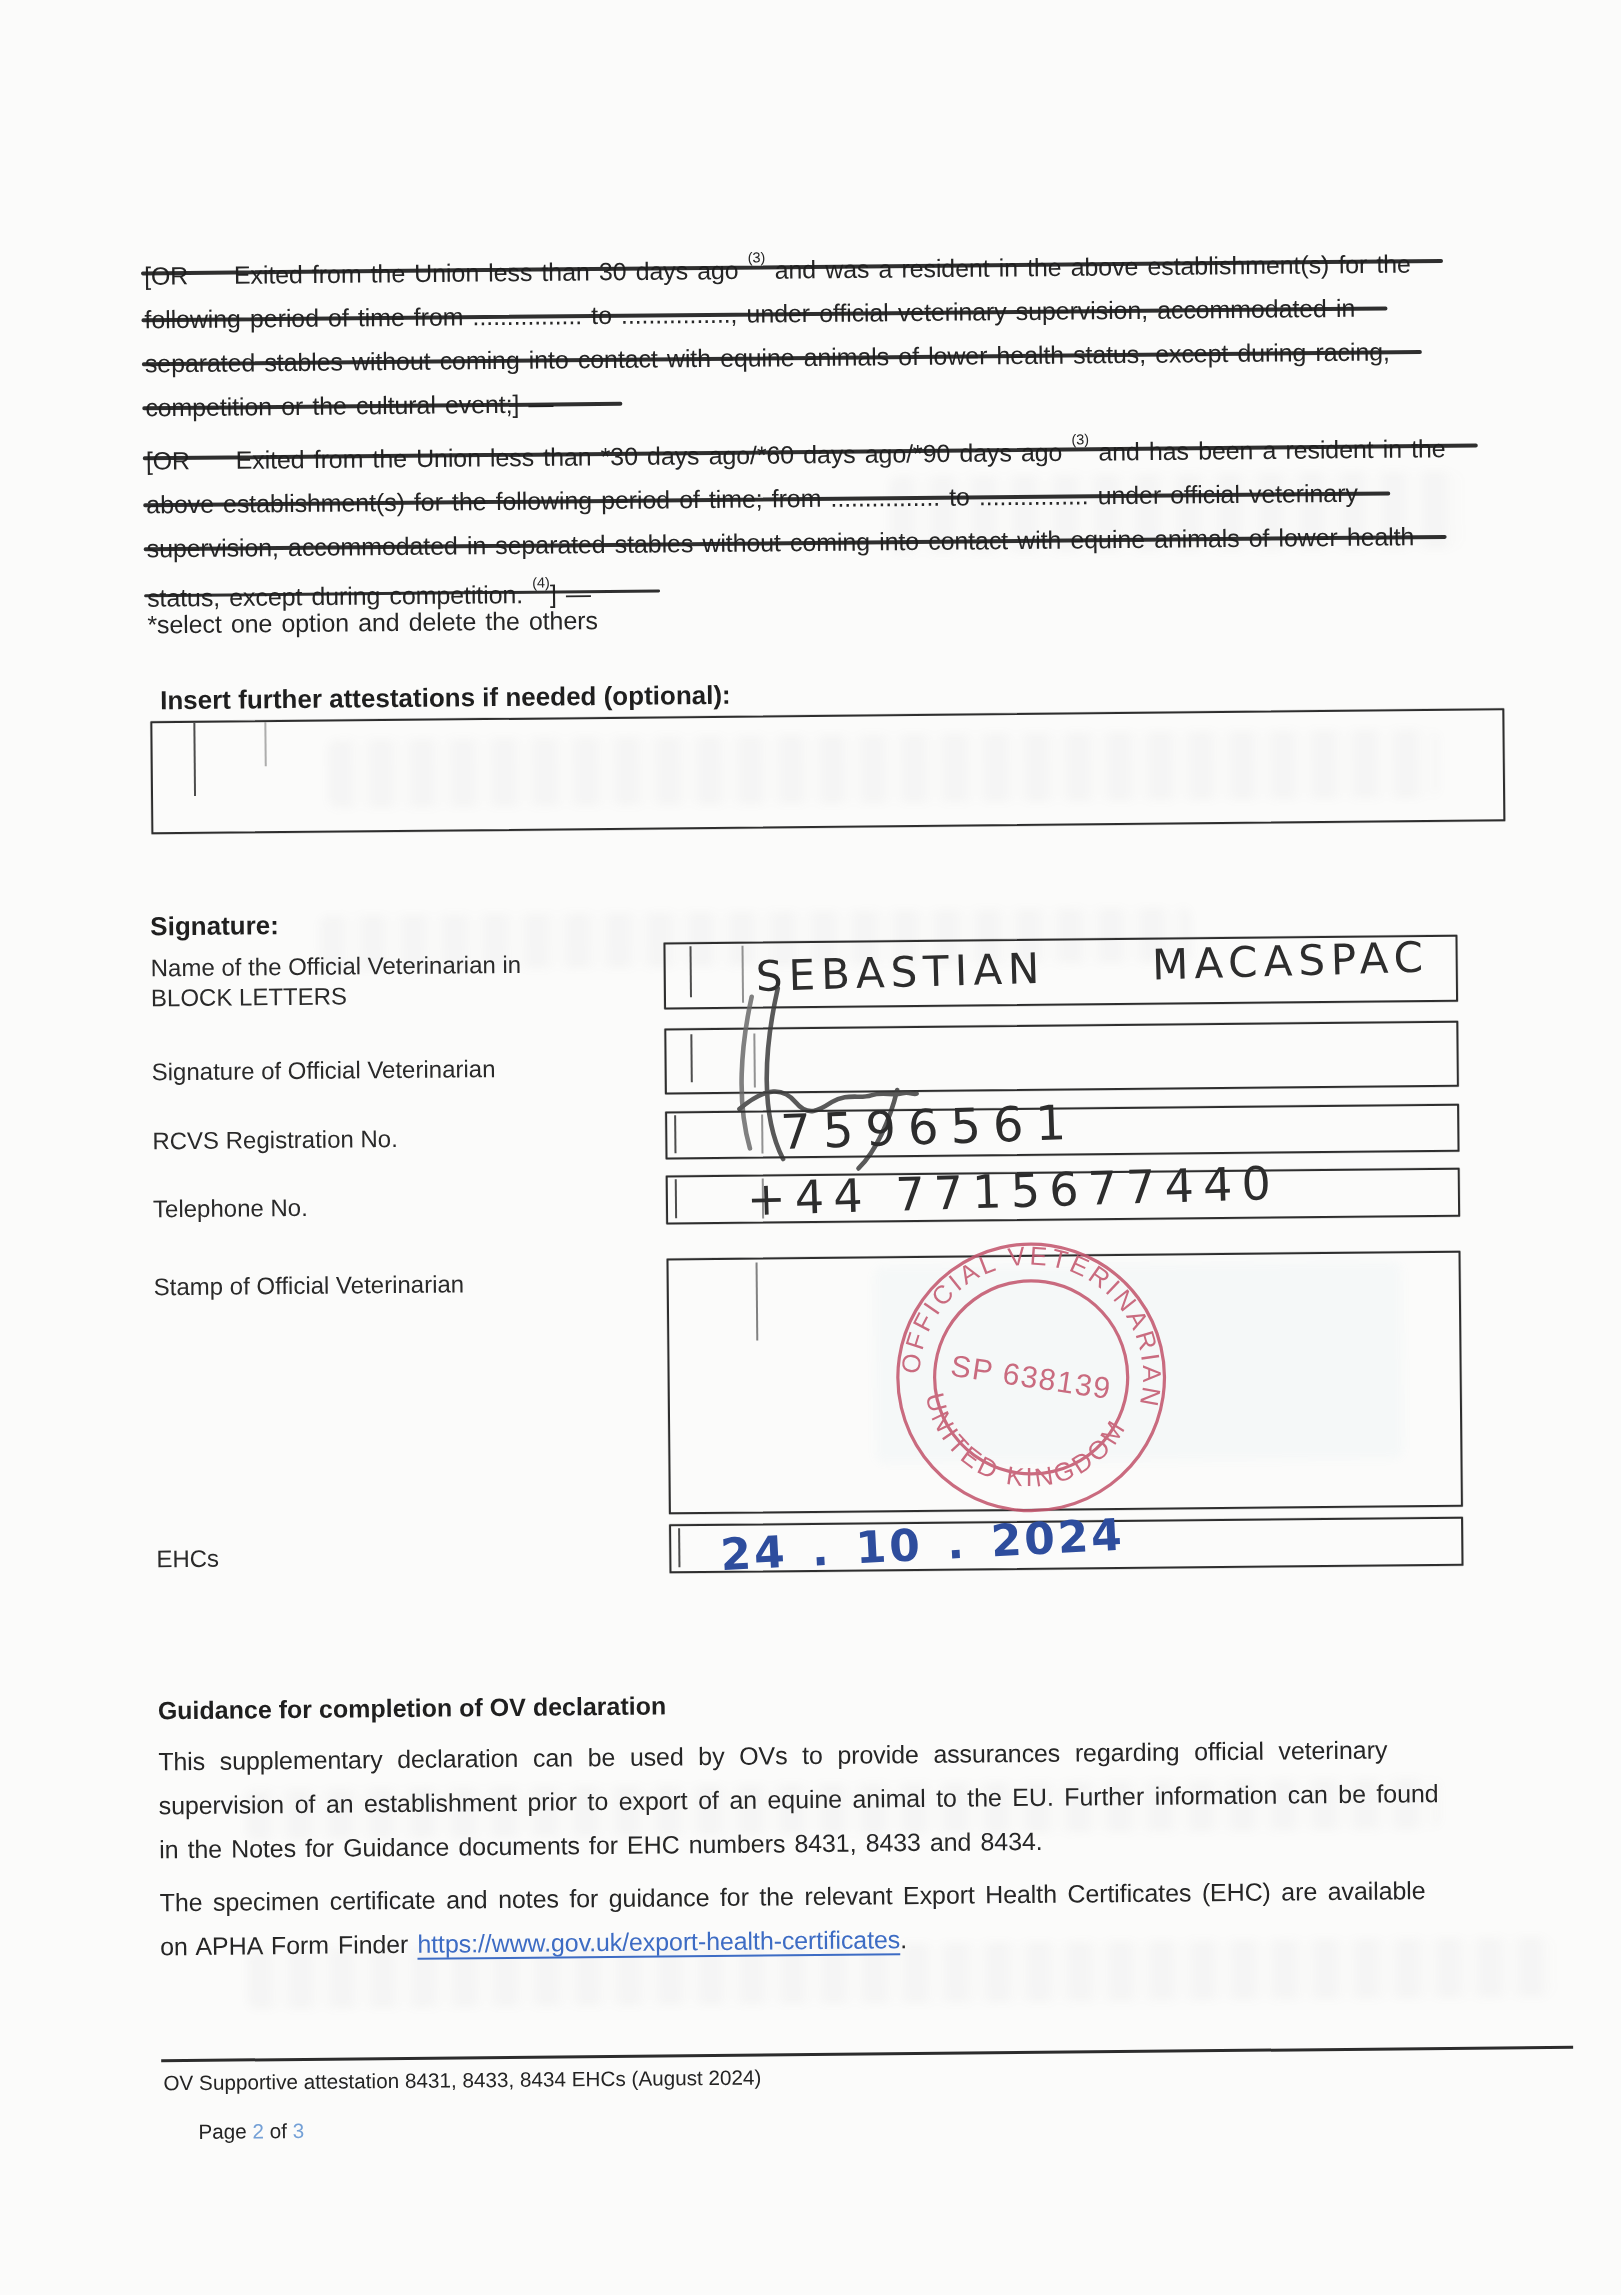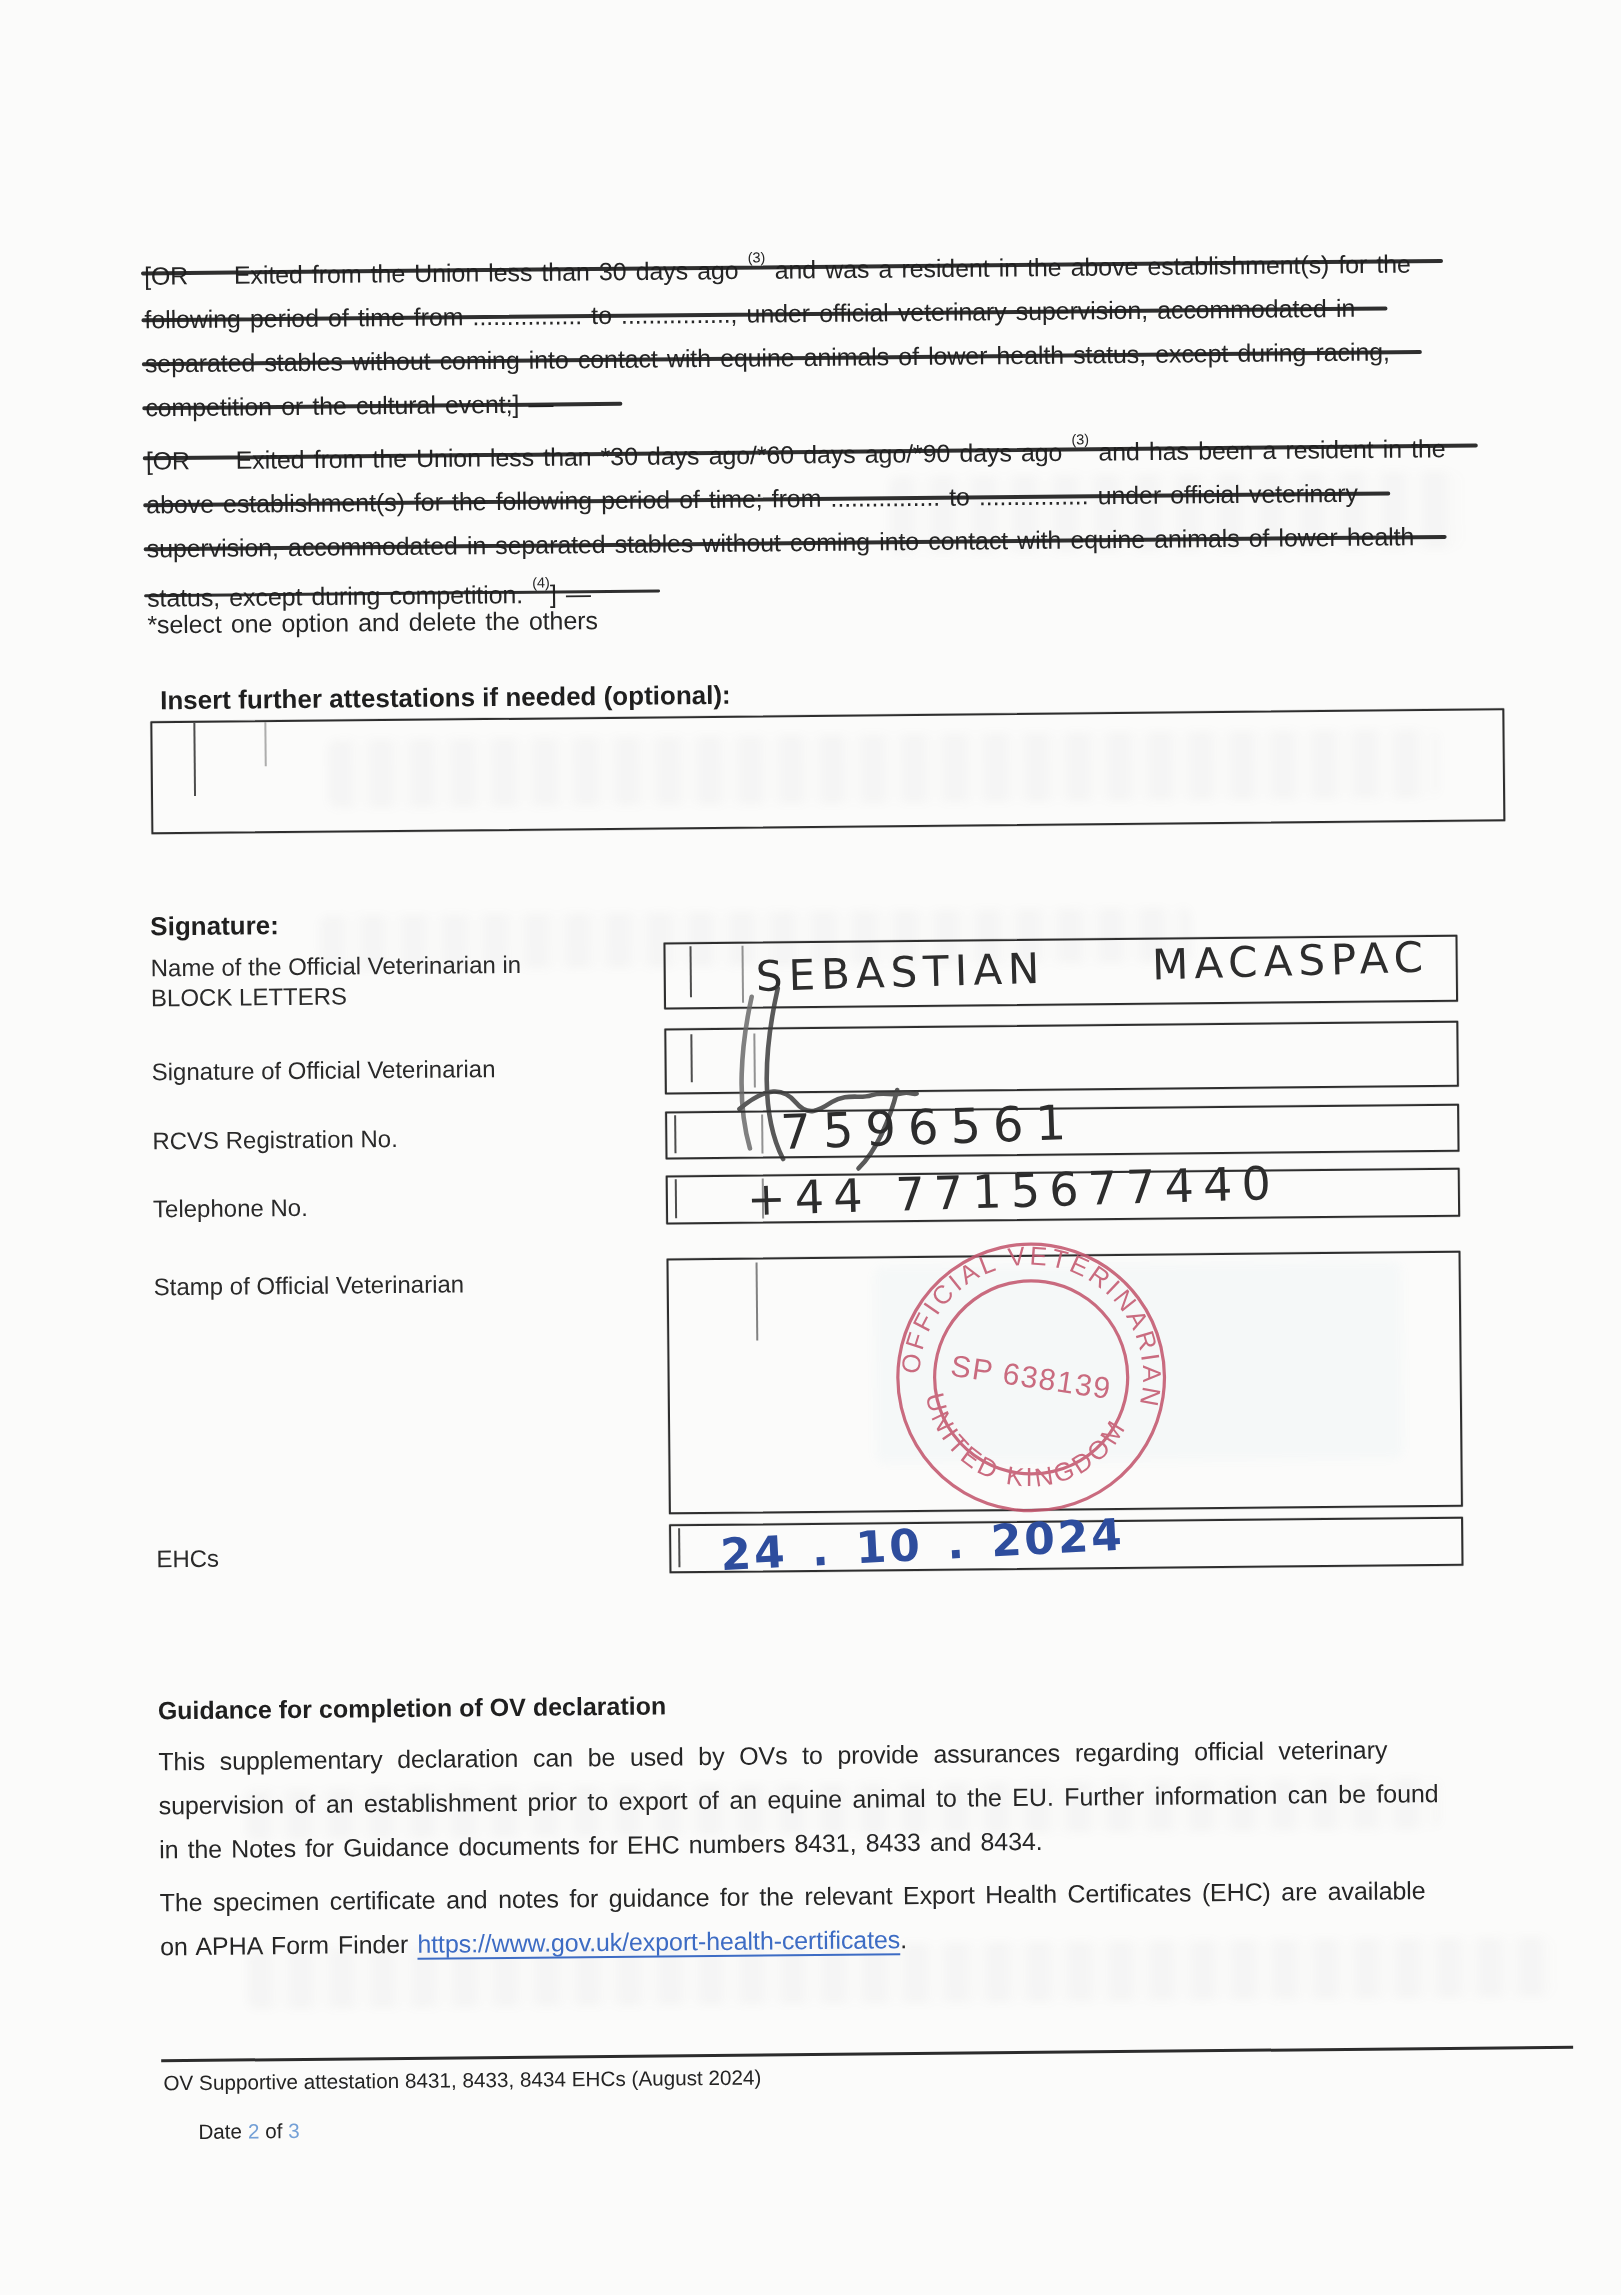--- a/index.html
+++ b/index.html
@@ -155,18 +155,18 @@
       <div class="tline">in the Notes for Guidance documents for EHC numbers 8431, 8433 and 8434.</div>
     </div>
     <div class="abs" style="left:152px; top:1874px;">
       <div class="tline ws-mid">The specimen certificate and notes for guidance for the relevant Export Health Certificates (EHC) are available</div>
       <div class="tline"><span>on APHA Form Finder </span><a class="doclink link-color">https://www.gov.uk/export-health-certificates</a><span>.</span></div>
     </div>
 
     <div class="footline" style="left:152px; top:2053px; width:1412px;"></div>
     <div class="abs foot" style="left:154px; top:2065px;">OV Supportive attestation 8431, 8433, 8434 EHCs (August 2024)</div>
     <div class="abs foot" style="left:154px; top:2090px;">
-      <span>Date </span><span class="pagenum-color">2</span><span> of </span><span class="pagenum-color">3</span>
+      <span>Page </span><span class="pagenum-color">2</span><span> of </span><span class="pagenum-color">3</span>
     </div>
 
   </div>
 </div>
 
 
 </body></html>

